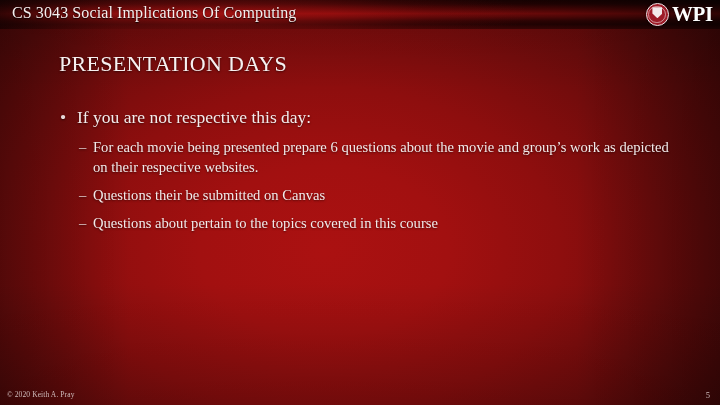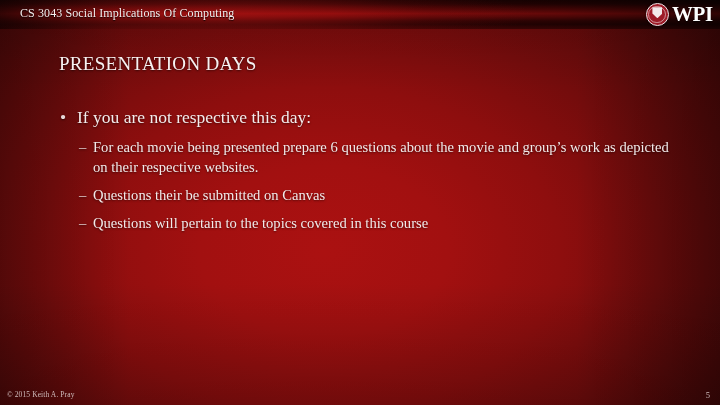--- a/index.html
+++ b/index.html
@@ -57,23 +57,23 @@
   .header-bar .hb-sheen {
     position: absolute;
     left: 0; top: 0;
     width: 720px; height: 29px;
     background:
       radial-gradient(ellipse 55% 140% at 30% 50%, rgba(180,20,20,0.55) 0%, rgba(120,12,12,0.18) 55%, rgba(0,0,0,0) 80%),
       linear-gradient(to right, rgba(0,0,0,0.75) 0%, rgba(0,0,0,0.10) 16%, rgba(0,0,0,0) 46%, rgba(0,0,0,0.30) 78%, rgba(0,0,0,0.66) 100%);
   }
   .header-title {
     position: absolute;
-    left: 20px;
+    left: 12px;
     top: 3px;
-    font-size: 12px;
+    font-size: 16px;
     line-height: 20px;
     color: #f5eeee;
     letter-spacing: 0.1px;
     white-space: nowrap;
     text-shadow: 0 1px 1px rgba(0,0,0,0.85);
     z-index: 3;
   }
   .wpi-logo {
     position: absolute;
     right: 7px;
@@ -119,21 +119,21 @@
     color: #ffffff;
     letter-spacing: -0.3px;
     text-shadow: 0 1px 1px rgba(0,0,0,0.7);
   }
 
   
   .slide-title {
     position: absolute;
     left: 59px;
     top: 48px;
-    font-size: 19px;
+    font-size: 22px;
     line-height: 32px;
     color: #f7f1f1;
     letter-spacing: 0.3px;
     text-shadow: 0 1px 2px rgba(0,0,0,0.55);
     z-index: 4;
   }
 
   
   .body-block {
     position: absolute;
@@ -237,22 +237,22 @@
         <span>For each movie being presented prepare 6 questions about the movie and group’s work as depicted on their respective websites.</span>
       </div>
 
       <div class="bullet-l2">
         <span class="marker">–</span>
         <span>Questions their be submitted on Canvas</span>
       </div>
 
       <div class="bullet-l2">
         <span class="marker">–</span>
-        <span>Questions will pertain to the topics covered in this course</span>
+        <span>Questions about pertain to the topics covered in this course</span>
       </div>
 
     </div>
   </div>
 
-  <div class="footer-copyright">© 2015 Keith A. Pray</div>
+  <div class="footer-copyright">© 2020 Keith A. Pray</div>
   <div class="footer-pagenum">5</div>
 
 </div>
 
 </body></html>

